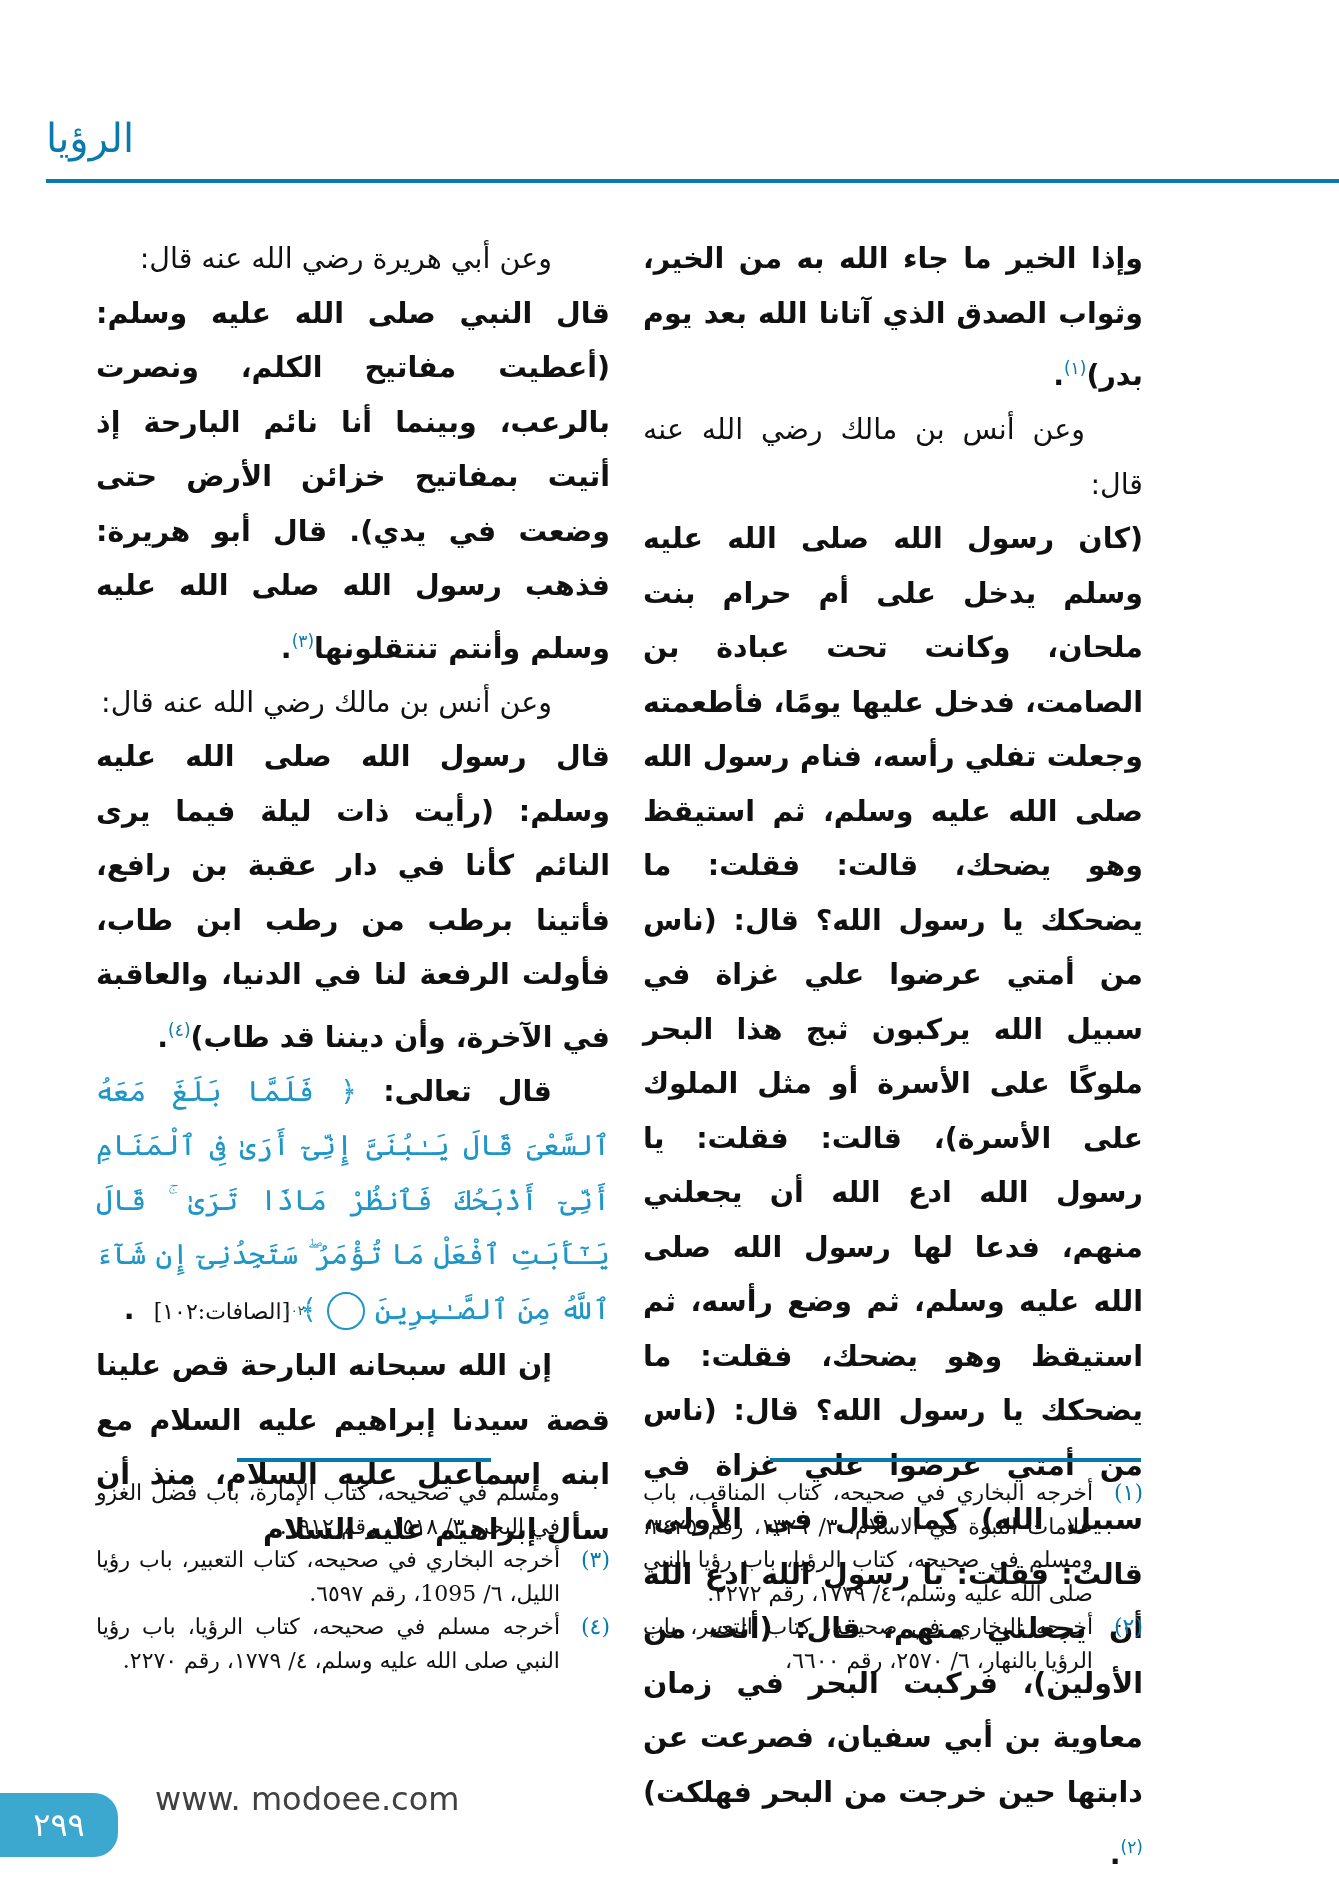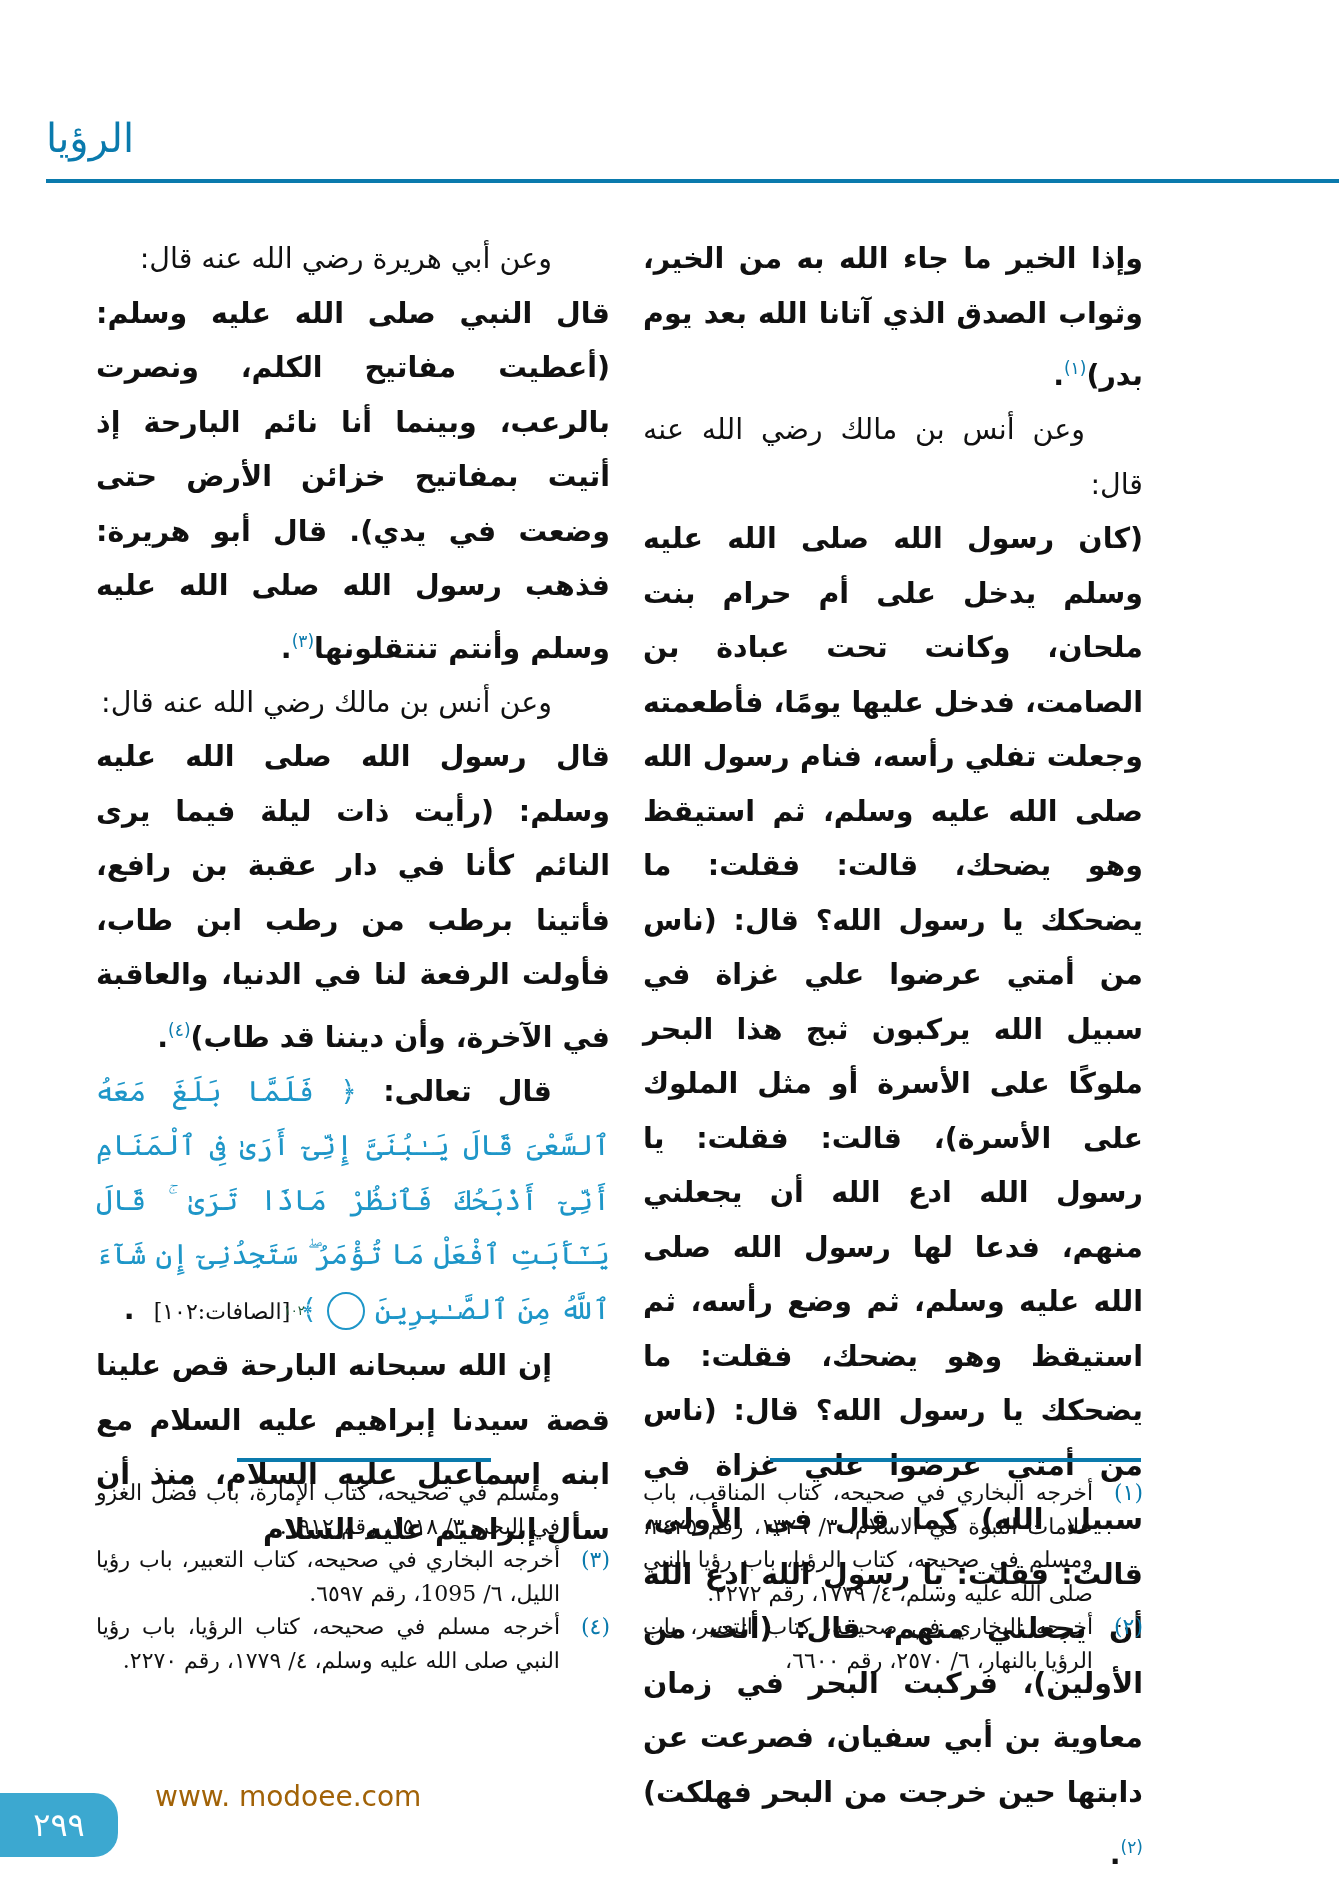--- a/index.html
+++ b/index.html
@@ -31,21 +31,21 @@
   .fn { position:absolute; direction:rtl; font-family:"DejaVu Serif", serif; font-size:22px; line-height:33.5px; color:#111; }
   .fn.right { left:643px; width:500px; top:1476px; }
   .fn.left  { left:96px;  width:514px; top:1476px; }
   .fn-item { display:flex; flex-direction:row; }
   .fn-num { color:#0a7aad; width:50px; flex:0 0 50px; text-align:right; font-size:22px; }
   .fn-text { flex:1; text-align:justify; text-align-last:right; }
   .fn-cont { padding-right:50px; text-align:justify; text-align-last:right; }
 
   .page-badge { position:absolute; left:0; top:1765px; width:118px; height:64px; background:#3ca8d0;
                 border-radius:0 24px 24px 0; color:#fff; font-size:32px; text-align:center; line-height:64px;margin-top:28px; }
-  .site { position:absolute; left:155px; top:1780px; color:#a16207; font-size:28px;
+  .site { position:absolute; left:155px; top:1780px; color:#404040; font-size:32px;
           font-family:"DejaVu Sans", sans-serif; }
 </style>
 </head>
 <body>
 
 <div class="header-title">الرؤيا</div>
 <div class="header-rule"></div>
 
 <div class="col right">
   <p class="para">

